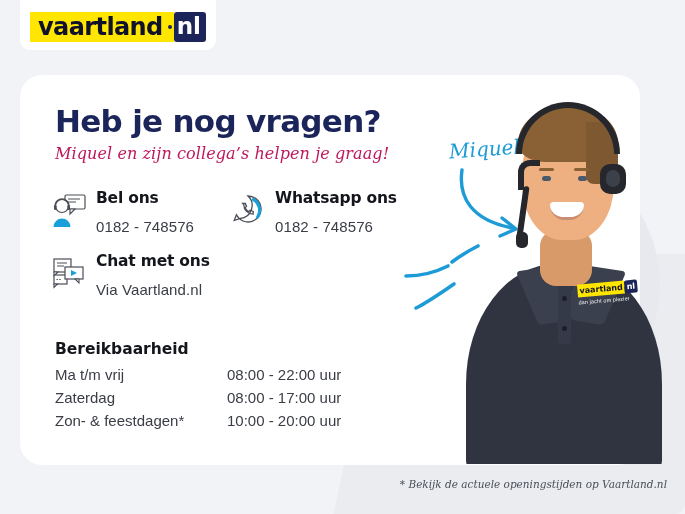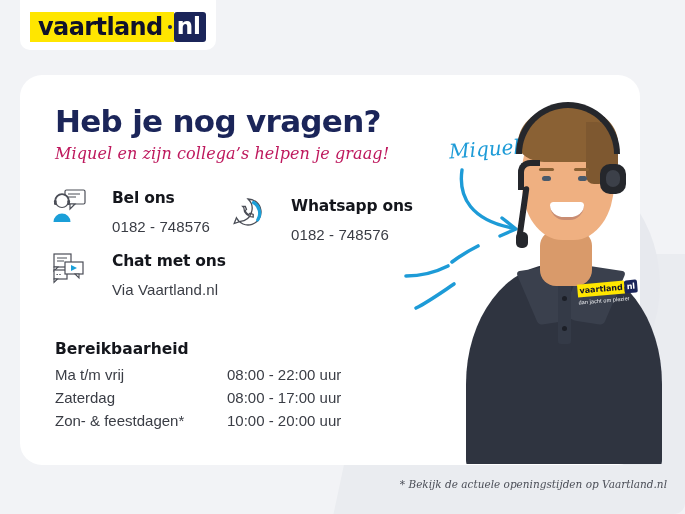--- a/index.html
+++ b/index.html
@@ -104,25 +104,25 @@
     color: #be185d;
     font-family: "DejaVu Serif", serif;
     font-style: italic;
     letter-spacing: 0.1px;
   }
 
   
   .contact {
     position: absolute;
     display: flex;
-    align-items: flex-start;
-    gap: 26px;
+    align-items: center;
+    gap: 10px;
   }
   .c-bel   { left: 52px;  top: 188px; }
-  .c-wa    { left: 231px; top: 196px; }
+  .c-wa    { left: 231px; top: 188px; }
   .c-chat  { left: 52px;  top: 251px; }
 
   .c-icon { width: 34px; height: 38px; flex: none; }
   .c-text { padding-top: 1px; }
   .c-title {
     font-size: 15.5px;
     font-weight: bold;
     color: #14161c;
     font-family: "DejaVu Sans", sans-serif;
     letter-spacing: -0.2px;

